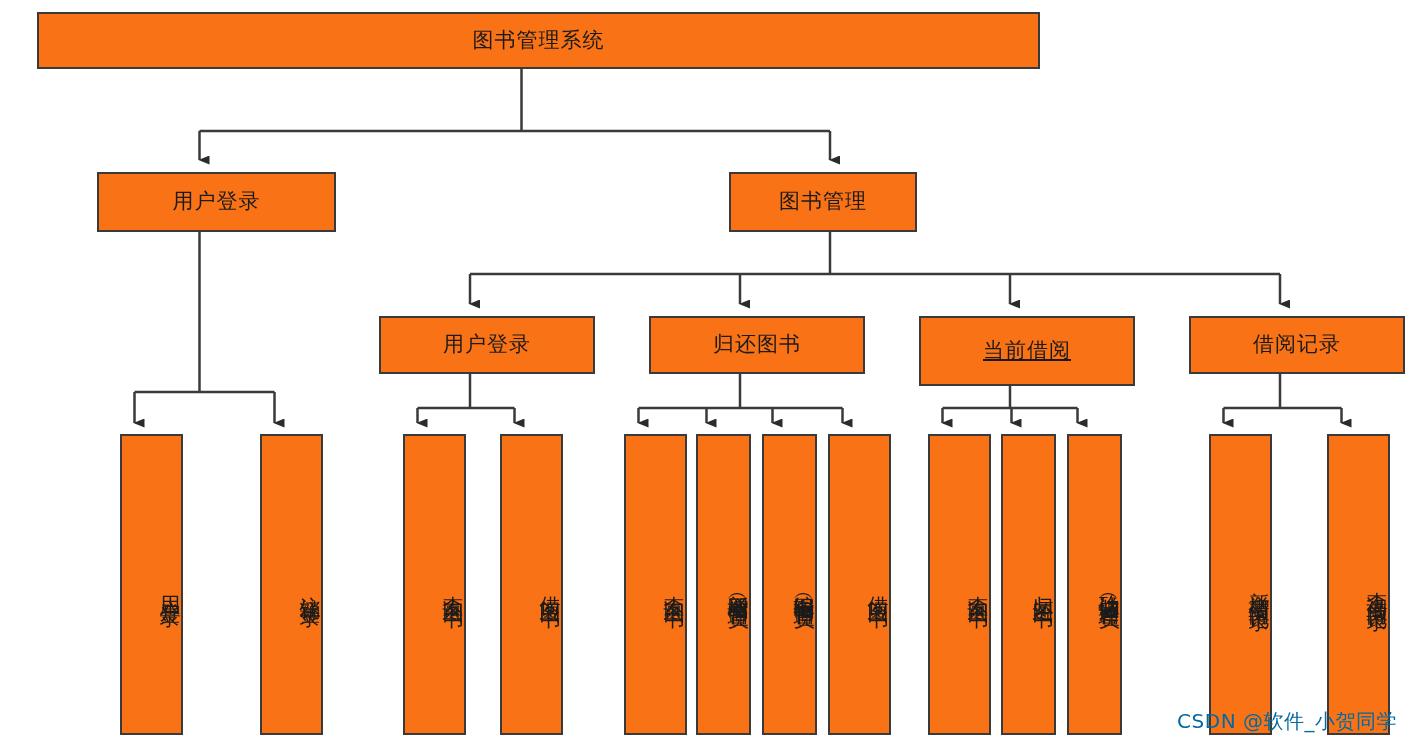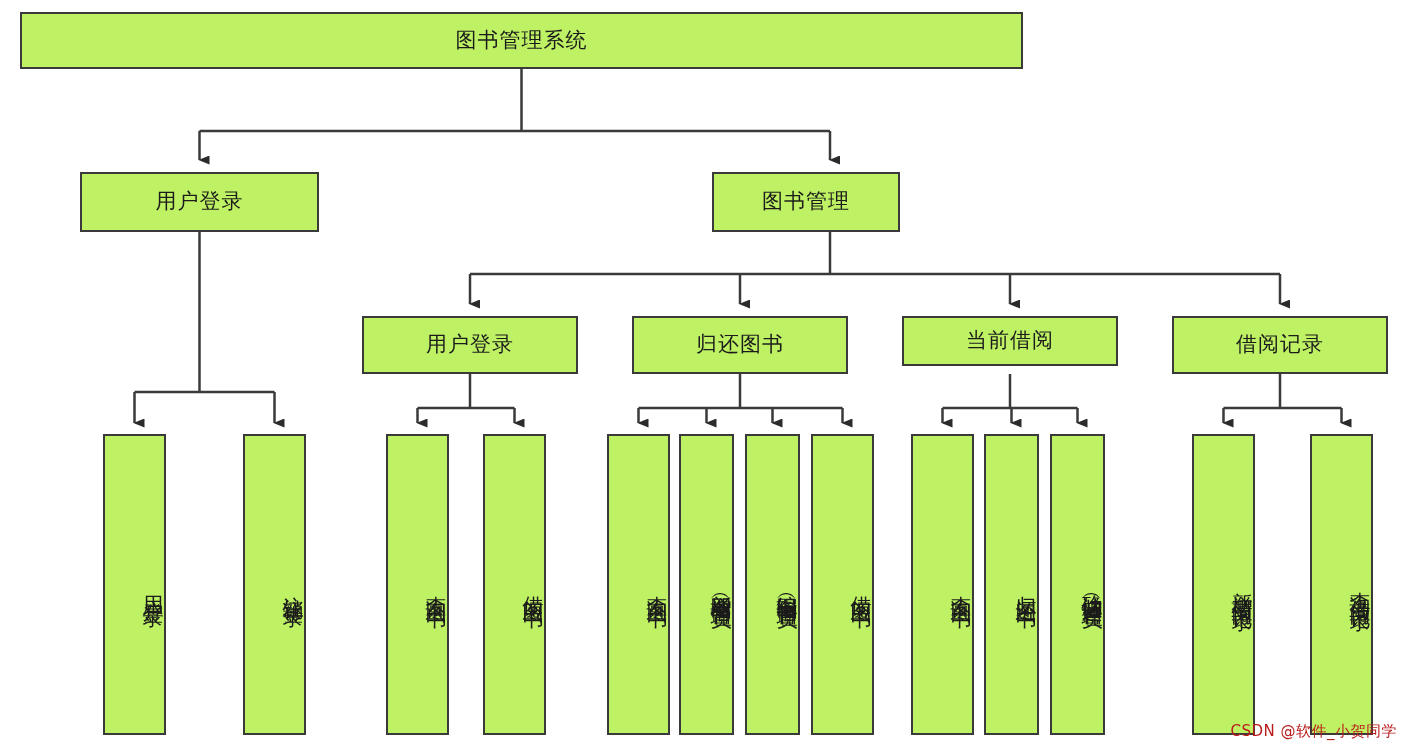--- a/index.html
+++ b/index.html
@@ -14,25 +14,26 @@
     position: relative;
     width: 1405px;
     height: 747px;
     background: #ffffff;
     overflow: hidden;
   }
   .node {
     position: absolute;
     box-sizing: border-box;
     border: 2.5px solid #3a3a3a;
-    background: #bef264;
+    background: #f97316;
     display: flex;
     align-items: center;
     justify-content: center;
     color: #1b1b1b;
+    margin-left: 17px;
   }
   .node-h {
     font-size: 21px;
     letter-spacing: 1px;
     line-height: 1.1;
   }
   .node-v {
     writing-mode: vertical-rl;
     text-orientation: upright;
     font-size: 21px;
@@ -54,23 +55,23 @@
     pointer-events: none;
   }
   .lk {
     stroke: #3a3a3a;
     stroke-width: 2.5;
     fill: none;
   }
   .watermark {
     position: absolute;
     right: 8px;
-    bottom: 6px;
-    font-size: 15px;
-    color: #b91c1c;
+    bottom: 12px;
+    font-size: 20px;
+    color: #0369a1;
     letter-spacing: 0.5px;
     white-space: nowrap;
   }
 </style>
 </head>
 <body>
 
 <div id="canvas">
 
   <svg class="links" viewBox="0 0 1405 747">
@@ -131,21 +132,21 @@
   <div class="node node-h" style="left:712px; top:172px; width:188px; height:60px;">
     <span>图书管理</span>
   </div>
 
   <div class="node node-h" style="left:362px; top:316px; width:216px; height:58px;">
     <span>用户登录</span>
   </div>
   <div class="node node-h" style="left:632px; top:316px; width:216px; height:58px;">
     <span>归还图书</span>
   </div>
-  <div class="node node-h" style="left:902px; top:316px; width:216px; height:50px;">
+  <div class="node node-h" style="left:902px; top:316px; width:216px; height:70px;text-decoration:underline;">
     <span>当前借阅</span>
   </div>
   <div class="node node-h" style="left:1172px; top:316px; width:216px; height:58px;">
     <span>借阅记录</span>
   </div>
 
   <div class="node node-v" style="left:103px; top:434px; width:63px; height:301px;">
     <span>用户登录</span>
   </div>
   <div class="node node-v" style="left:243px; top:434px; width:63px; height:301px;">

